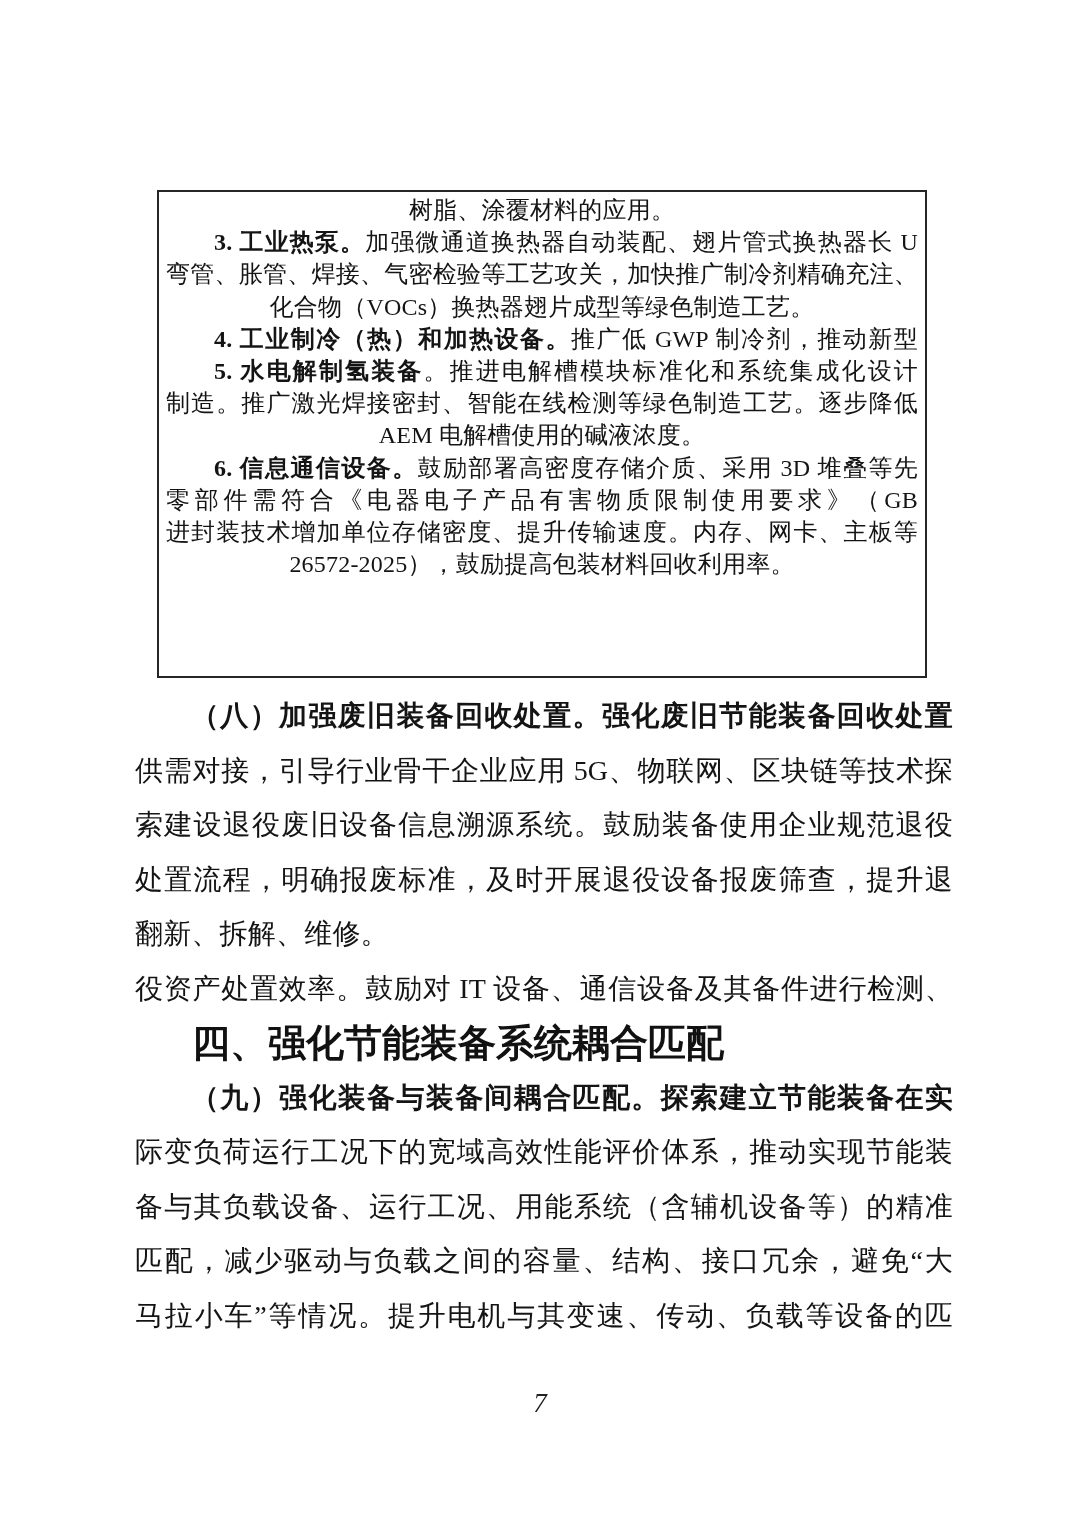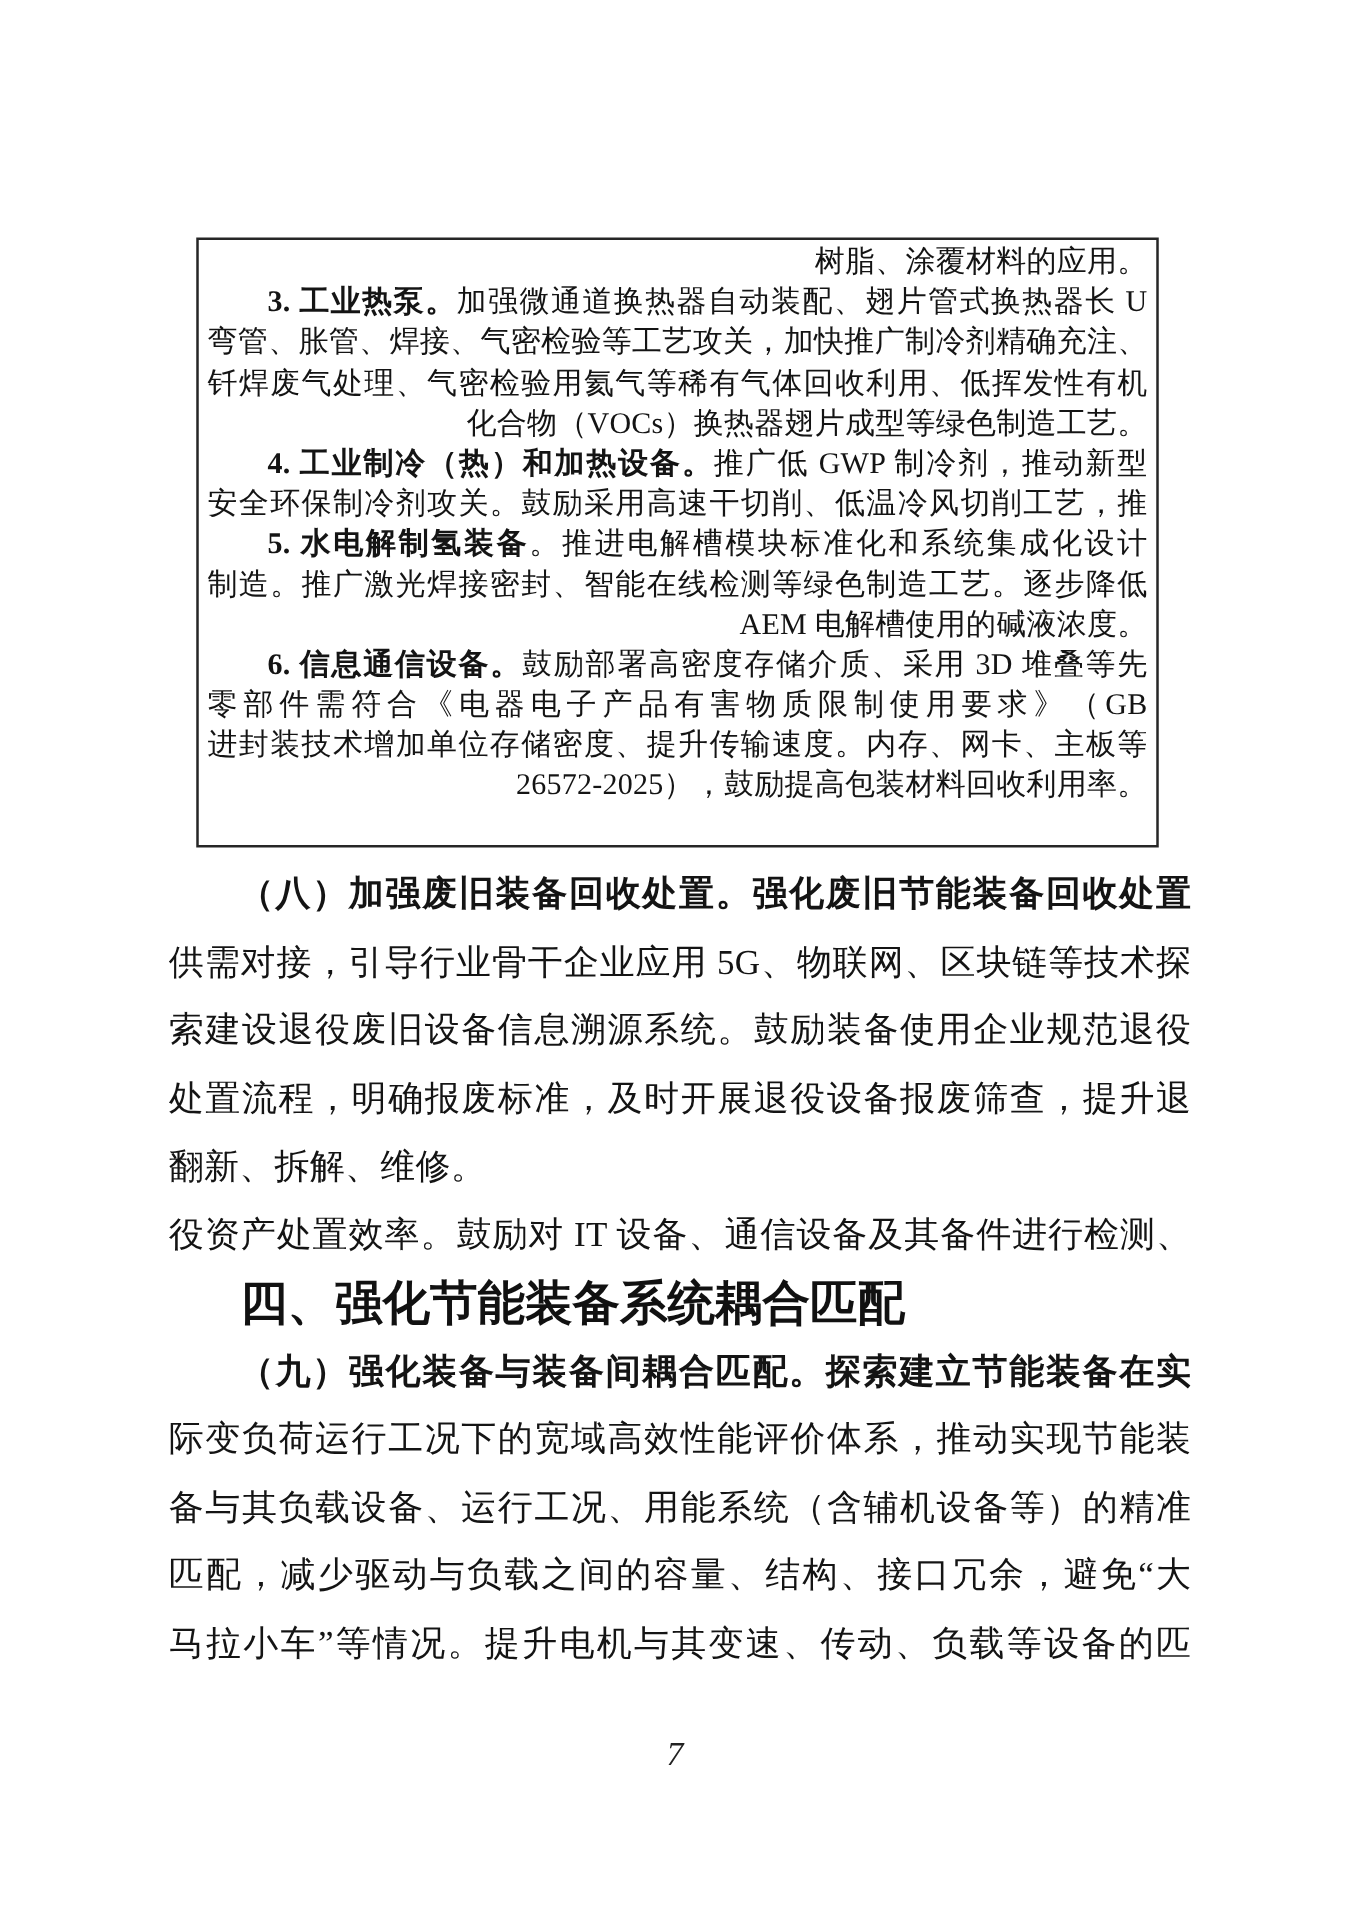--- a/index.html
+++ b/index.html
@@ -7,21 +7,21 @@
     position:relative; width:1080px; height:1527px; background:#ffffff;
     color:#141414; font-family:"Liberation Serif","DejaVu Serif",serif;
     overflow:hidden;
   }
   .content-box {
     position:absolute; left:157px; top:190px; width:770px; height:488px;
     box-sizing:border-box; border:2px solid #262626; padding:2px 7px;
   }
   .content-box .line {
     font-size:24px; line-height:32.2px; height:32.2px;
-    overflow:hidden; text-align:right; letter-spacing:0.2px;
+    overflow:hidden; text-align:center; letter-spacing:0.2px;
   }
   .line.j { text-align:justify; text-align-last:justify; text-justify:inter-character; }
   .line.ind { text-indent:48px; }
   .b { font-weight:bold; }
   .body-text { position:absolute; left:135px; top:689px; width:818px; }
   .body-text .line {
     font-size:28px; line-height:54.5px; height:54.5px;
     overflow:hidden; letter-spacing:0.2px;
   }
   .body-text .line.ind { text-indent:56px;font-weight:bold; }
@@ -37,24 +37,22 @@
 </style>
 </head>
 <body>
 
 <div class="page">
 
   <div class="content-box">
     <div class="line"><span>树脂、涂覆材料的应用。</span></div>
     <div class="line j ind"><span class="b">3. 工业热泵。</span><span>加强微通道换热器自动装配、翅片管式换热器长 U</span></div>
     <div class="line j"><span>弯管、胀管、焊接、气密检验等工艺攻关，加快推广制冷剂精确充注、</span></div>
-    <div class="line j"><span>钎焊废气处理、气密检验用氦气等稀有气体回收利用、低挥发性有机</span></div>
     <div class="line"><span>化合物（VOCs）换热器翅片成型等绿色制造工艺。</span></div>
     <div class="line j ind"><span class="b">4. 工业制冷（热）和加热设备。</span><span>推广低 GWP 制冷剂，推动新型</span></div>
-    <div class="line j"><span>安全环保制冷剂攻关。鼓励采用高速干切削、低温冷风切削工艺，推</span></div>
     <div class="line j ind"><span class="b">5. 水电解制氢装备</span><span>。推进电解槽模块标准化和系统集成化设计</span></div>
     <div class="line j"><span>制造。推广激光焊接密封、智能在线检测等绿色制造工艺。逐步降低</span></div>
     <div class="line"><span>AEM 电解槽使用的碱液浓度。</span></div>
     <div class="line j ind"><span class="b">6. 信息通信设备。</span><span>鼓励部署高密度存储介质、采用 3D 堆叠等先</span></div>
     <div class="line j"><span>零部件需符合《电器电子产品有害物质限制使用要求》（GB</span></div>
     <div class="line j"><span>进封装技术增加单位存储密度、提升传输速度。内存、网卡、主板等</span></div>
     <div class="line"><span>26572-2025），鼓励提高包装材料回收利用率。</span></div>
   </div>
 
   <div class="body-text">

